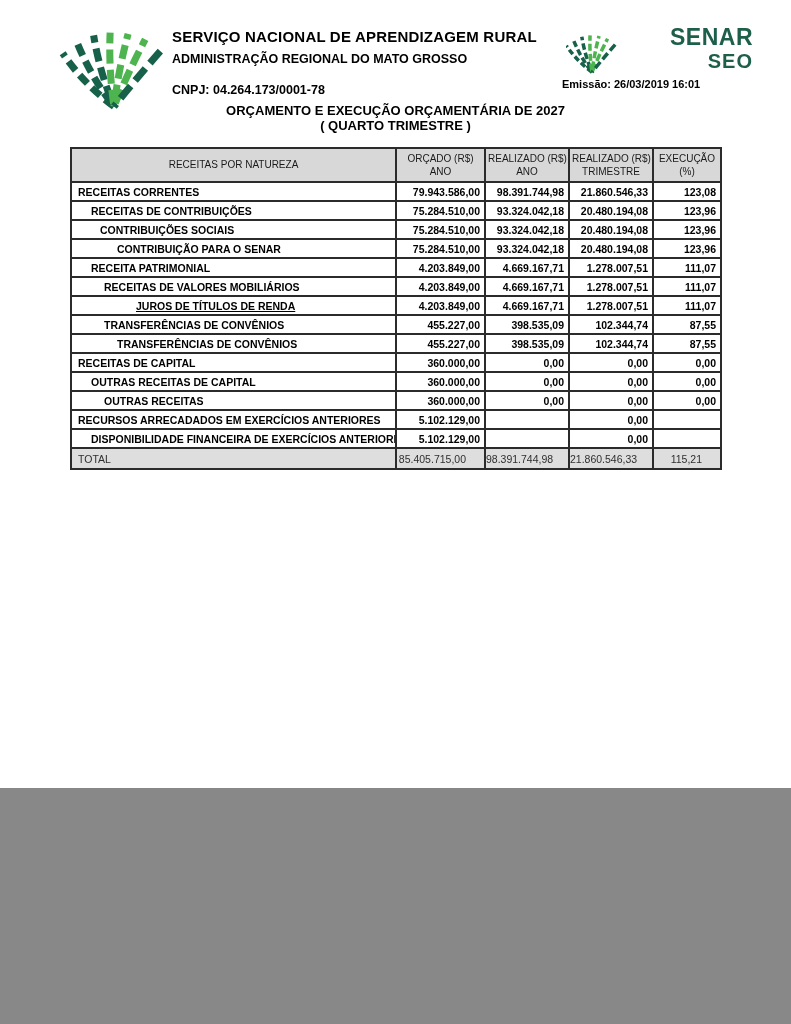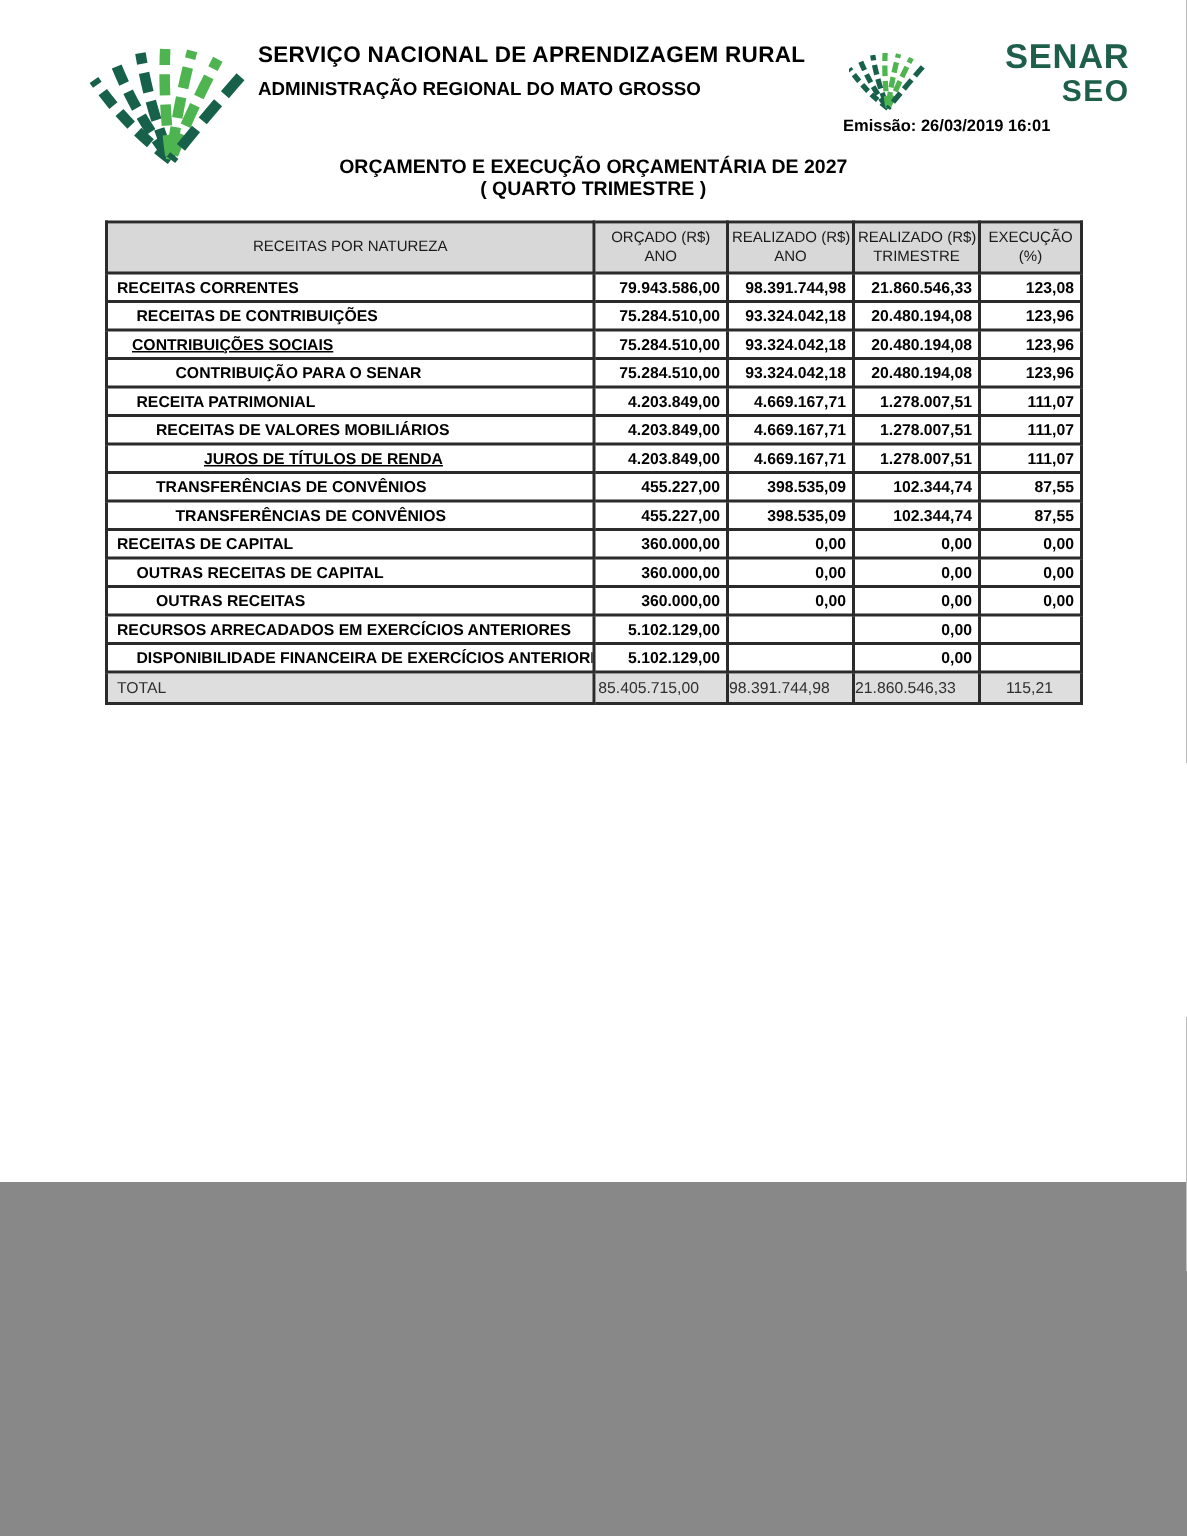--- a/index.html
+++ b/index.html
@@ -92,20 +92,21 @@
     </defs>
   </svg>
 
   <svg class="logo-left" viewBox="0 0 100 100" aria-hidden="true">
     <use href="#senar-mark"></use>
   </svg>
 
   <div class="org-block">
     <div class="org-name">SERVIÇO NACIONAL DE APRENDIZAGEM RURAL</div>
     <div class="org-region">ADMINISTRAÇÃO REGIONAL DO MATO GROSSO</div>
+    <div class="org-cnpj">CNPJ: 04.264.173/0001-78</div>
   </div>
 
   <div class="brand">
     <svg class="brand-mark" viewBox="0 0 100 100" aria-hidden="true">
       <use href="#senar-mark"></use>
     </svg>
     <div class="brand-text">
       <div class="brand-name">SENAR</div>
       <div class="brand-sub">SEO</div>
     </div>
@@ -161,21 +162,21 @@
 
     <tr>
       <td class="desc" style="padding-left: 19px;">RECEITAS DE CONTRIBUIÇÕES</td>
       <td class="num">75.284.510,00</td>
       <td class="num">93.324.042,18</td>
       <td class="num">20.480.194,08</td>
       <td class="num">123,96</td>
     </tr>
 
     <tr>
-      <td class="desc" style="padding-left: 16px; text-decoration: underline;">CONTRIBUIÇÕES SOCIAIS</td>
+      <td class="desc" style="padding-left: 28px;">CONTRIBUIÇÕES SOCIAIS</td>
       <td class="num">75.284.510,00</td>
       <td class="num">93.324.042,18</td>
       <td class="num">20.480.194,08</td>
       <td class="num">123,96</td>
     </tr>
 
     <tr>
       <td class="desc" style="padding-left: 45px;">CONTRIBUIÇÃO PARA O SENAR</td>
       <td class="num">75.284.510,00</td>
       <td class="num">93.324.042,18</td>

